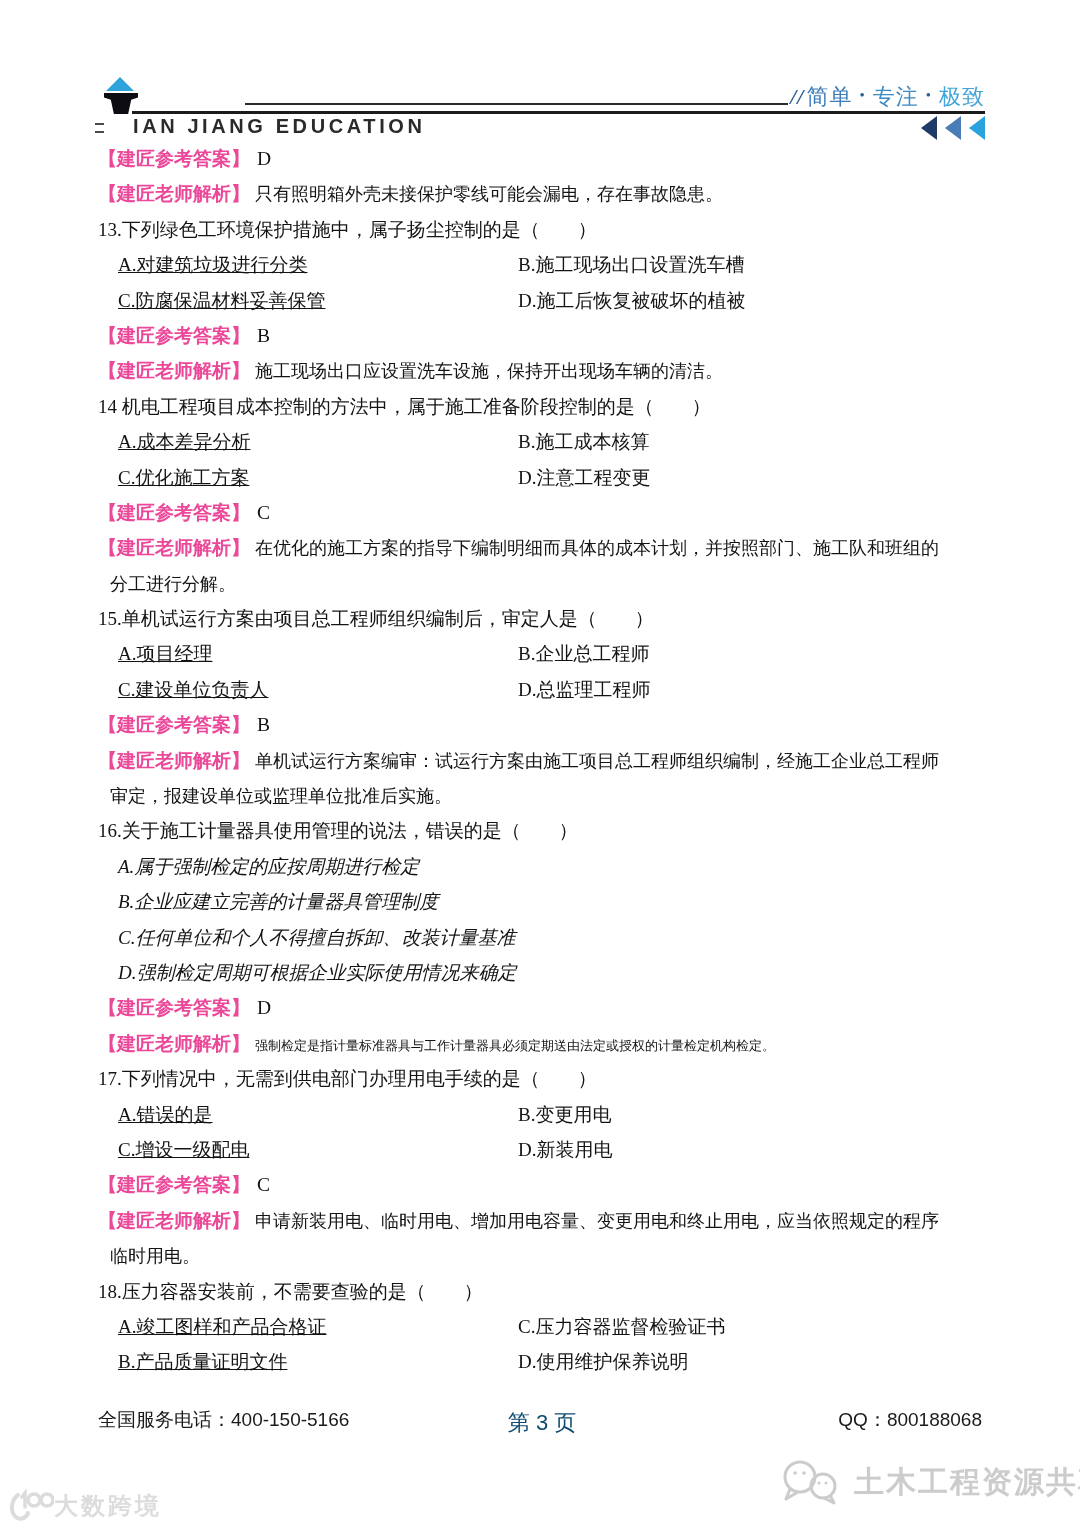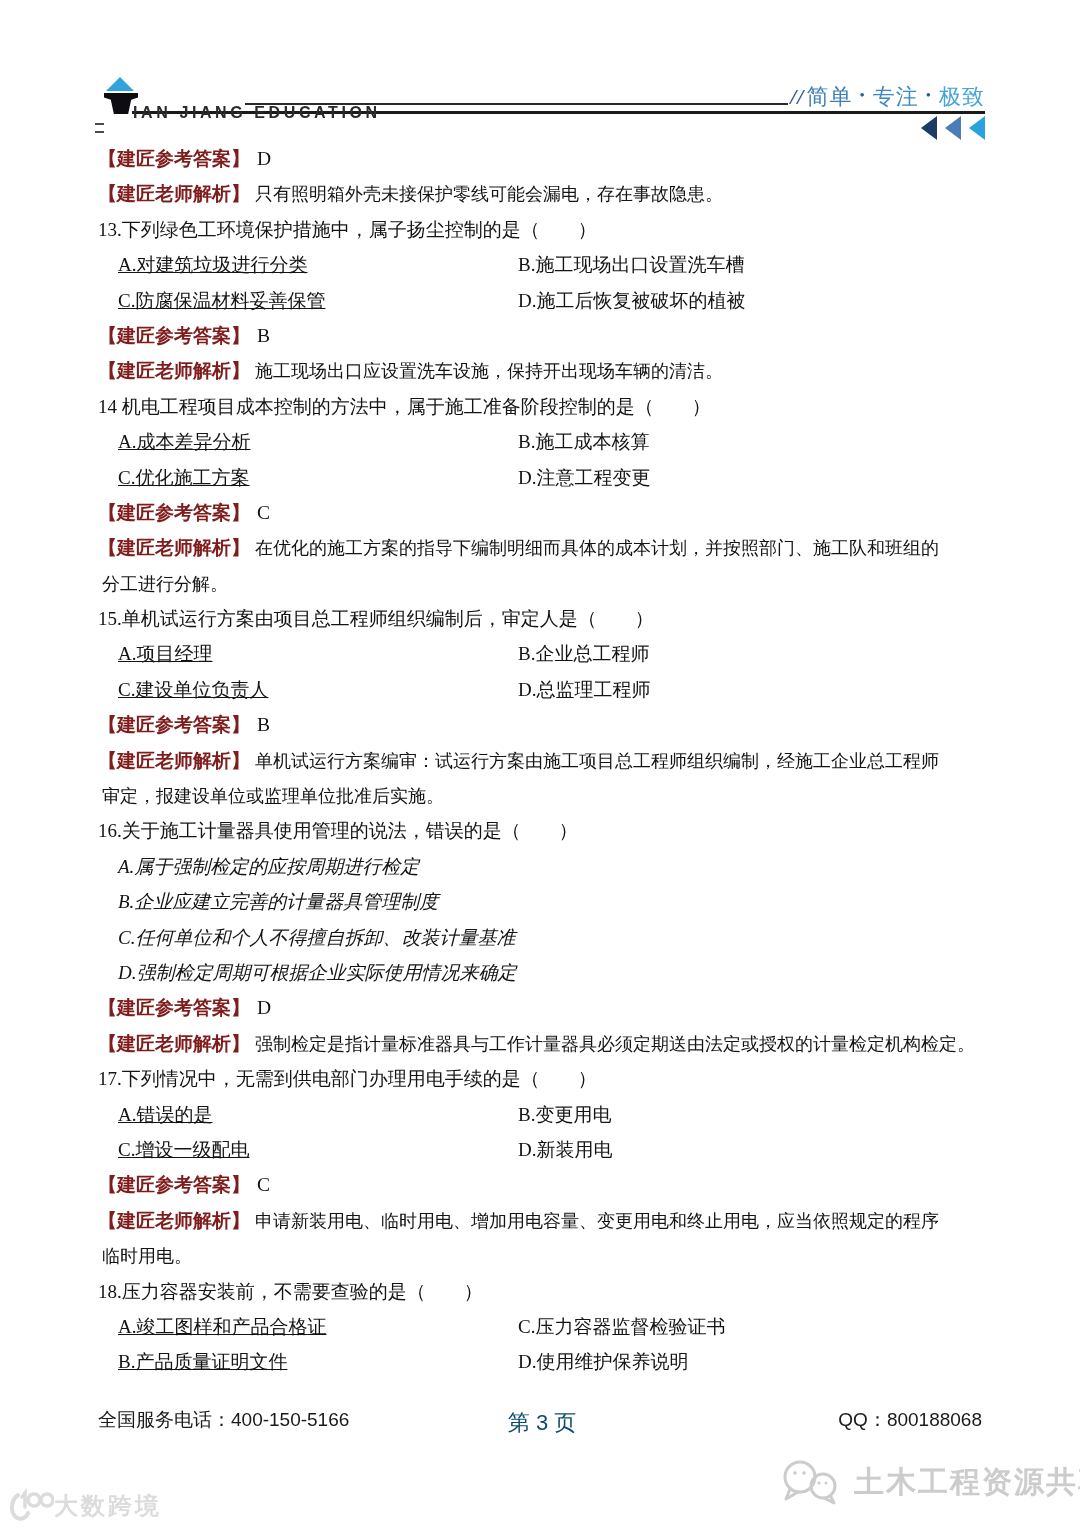--- a/index.html
+++ b/index.html
@@ -9,43 +9,43 @@
   
   .logo-tri{position:absolute;left:106px;top:77px;width:0;height:0;
             border-left:14px solid transparent;border-right:14px solid transparent;
             border-bottom:14px solid #2fa3dc;}
   .logo-body{position:absolute;left:104px;top:93px;width:34px;height:21px;background:#0c0c12;
              clip-path:polygon(0 0,100% 0,100% 22%,80% 32%,71% 100%,29% 100%,20% 32%,0 22%);}
   .eq-mark{position:absolute;left:95px;top:123px;width:9px;height:6px;
            border-top:2px solid #4a4a4a;border-bottom:2px solid #4a4a4a;}
   .rule-thin{position:absolute;left:245px;top:103px;width:543px;height:2px;background:#2b2b2b;}
   .rule-main{position:absolute;left:132px;top:111px;width:853px;height:3px;background:#1b1b1b;}
-  .brand{position:absolute;left:133px;top:104px;font-family:"Liberation Sans","DejaVu Sans",sans-serif;
-         font-size:16px;font-weight:600;letter-spacing:3.6px;color:#2a2a2a;white-space:nowrap;}
+  .brand{position:absolute;left:133px;top:115px;font-family:"Liberation Sans","DejaVu Sans",sans-serif;
+         font-size:20px;font-weight:600;letter-spacing:3.6px;color:#2a2a2a;white-space:nowrap;}
   .tagline{position:absolute;right:95px;top:82px;font-size:22px;white-space:nowrap;letter-spacing:1px;}
   .tg-sl{color:#2c5d92;font-style:italic;font-weight:700;margin-right:2px;}
   .tg-a{color:#3c7cb8;}
   .tg-dot{color:#2c5d92;font-size:15px;vertical-align:4px;margin:0 7px;}
   .tg-b{color:#3e8ac2;}
   .tg-c{color:#45a5da;margin-top:37px;}
   .arrows{position:absolute;right:95px;top:116px;display:flex;gap:8px;}
   .arrow{width:0;height:0;border-top:12px solid transparent;border-bottom:12px solid transparent;}
   .arrow.a1{border-right:16px solid #1e3a66;}
   .arrow.a2{border-right:16px solid #4a7db8;}
   .arrow.a3{border-right:16px solid #2aa2de;}
 
   
   .content{position:absolute;left:98px;top:141px;width:888px;}
   .line{height:35.4px;line-height:35.4px;font-size:19px;white-space:nowrap;}
-  .lbl{font-family:Liberation Serif, serif;font-weight:700;color:#7f1d1d;}
+  .lbl{font-family:Liberation Serif, serif;font-weight:700;color:#ec4899;}
   .ans .val{margin-left:7px;font-size:19.5px;}
   .ana .txt{margin-left:5px;font-size:18px;}
-  .ana.small .txt{font-size:18px;}
+  .ana.small .txt{font-size:13px;}
   .cont{padding-left:0;}
-  .cont .txt{margin-left:4px;font-size:18px;}
+  .cont .txt{margin-left:12px;font-size:18px;}
   .opts{display:flex;padding-left:20px;}
   .o-l{width:400px;text-decoration:underline;}
   .o-r{flex:1;}
   .opts1{padding-left:20px;font-style:italic;}
 
   
   .footer{position:absolute;left:98px;top:1407px;width:888px;height:30px;
           font-family:"Liberation Sans","DejaVu Sans",sans-serif;font-size:19px;color:#1a1a1a;}
   .phone{position:absolute;left:0;top:0;}
   .pagenum{position:absolute;left:50%;transform:translateX(-50%);top:1px;color:#0c4a6e;font-size:22px;}

